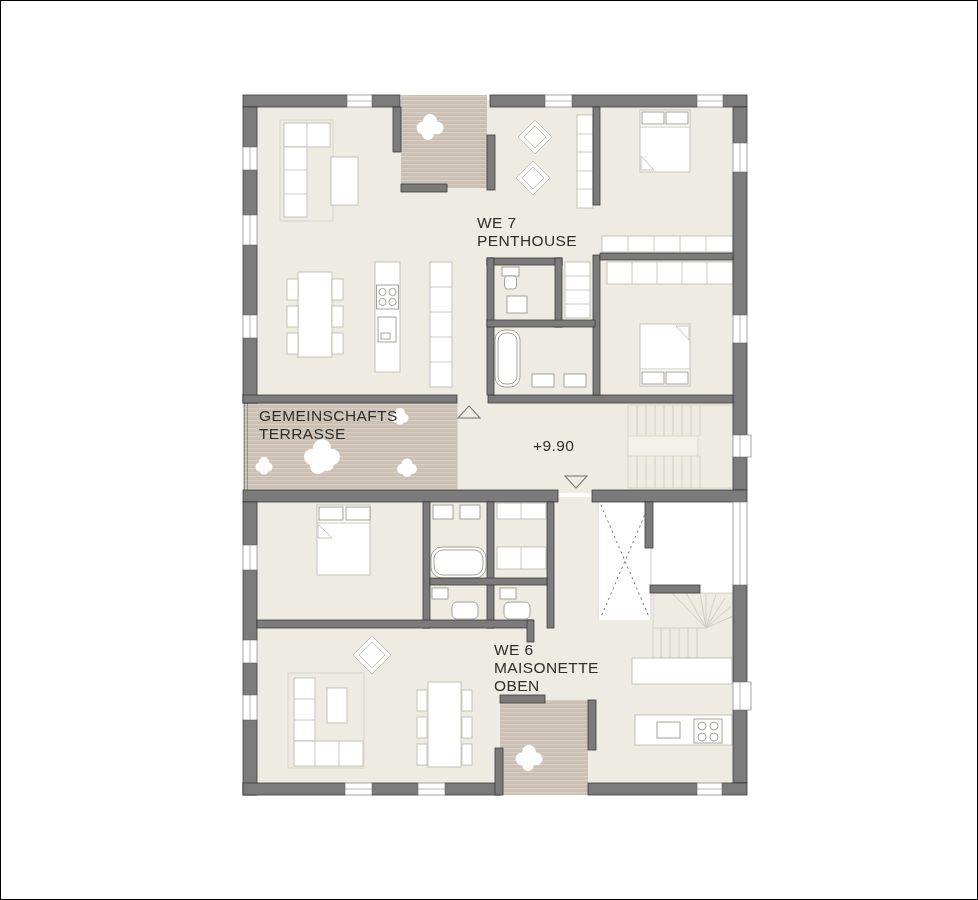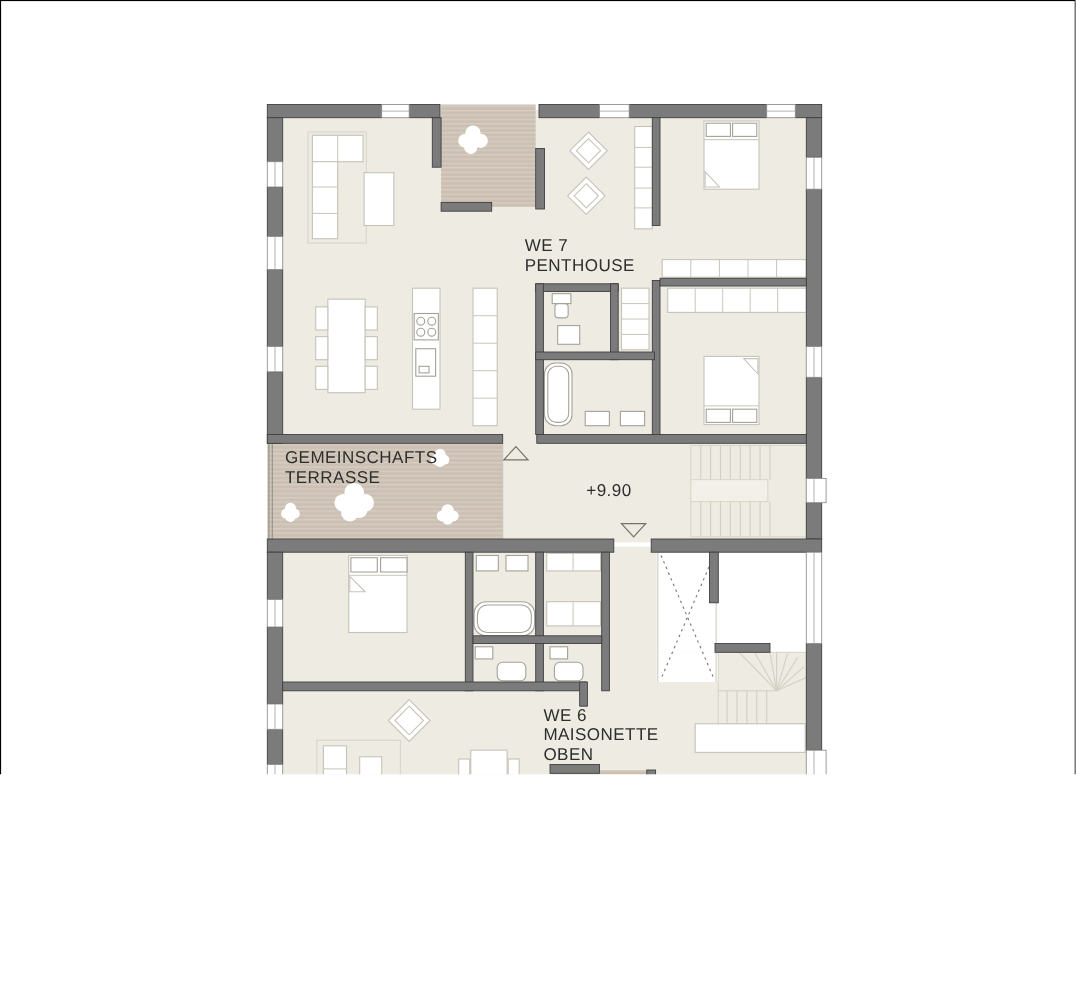--- a/index.html
+++ b/index.html
@@ -1,16 +1,16 @@
 <!DOCTYPE html>
 <html style="--paper: #ffffff; --wall: #7b7b7b; --wall-edge: #3e3e3e; --floor: #edebe2; --deck: #cbc0b3; --deck-line: #d9d1c5; --line: #c6c4b8; --fixture: #a4a298; --stair-line: #d2cfc3; --void-dash: #75756f; --text: #2e2e2c;"><head>
 <meta charset="utf-8">
 <style>
   html,body{margin:0;padding:0;background:#ffffff;}
-  .page{position:relative;width:978px;height:704px;background:var(--paper,#fff);overflow:hidden;}
+  .page{position:relative;width:978px;height:900px;background:var(--paper,#fff);overflow:hidden;}
   svg{display:block;}
   svg text{font-family:"Liberation Sans","DejaVu Sans",sans-serif;fill:var(--text,#2e2e2c);}
   .lbl{font-size:15.5px;letter-spacing:.4px;}
   .wall{fill:var(--wall,#7b7b7b);stroke:var(--wall-edge,#3e3e3e);stroke-width:.8;}
   .floor{fill:var(--floor,#edebe2);}
   .win{fill:#ffffff;stroke:#8f8f8f;stroke-width:.8;}
   .winline{stroke:#9b9b9b;stroke-width:.7;}
   .furn{fill:#ffffff;stroke:var(--line,#c6c4b8);stroke-width:1;}
   .frame{fill:none;stroke:#d8d6ca;stroke-width:1;}
   .div{stroke:var(--line,#c6c4b8);stroke-width:.9;}

